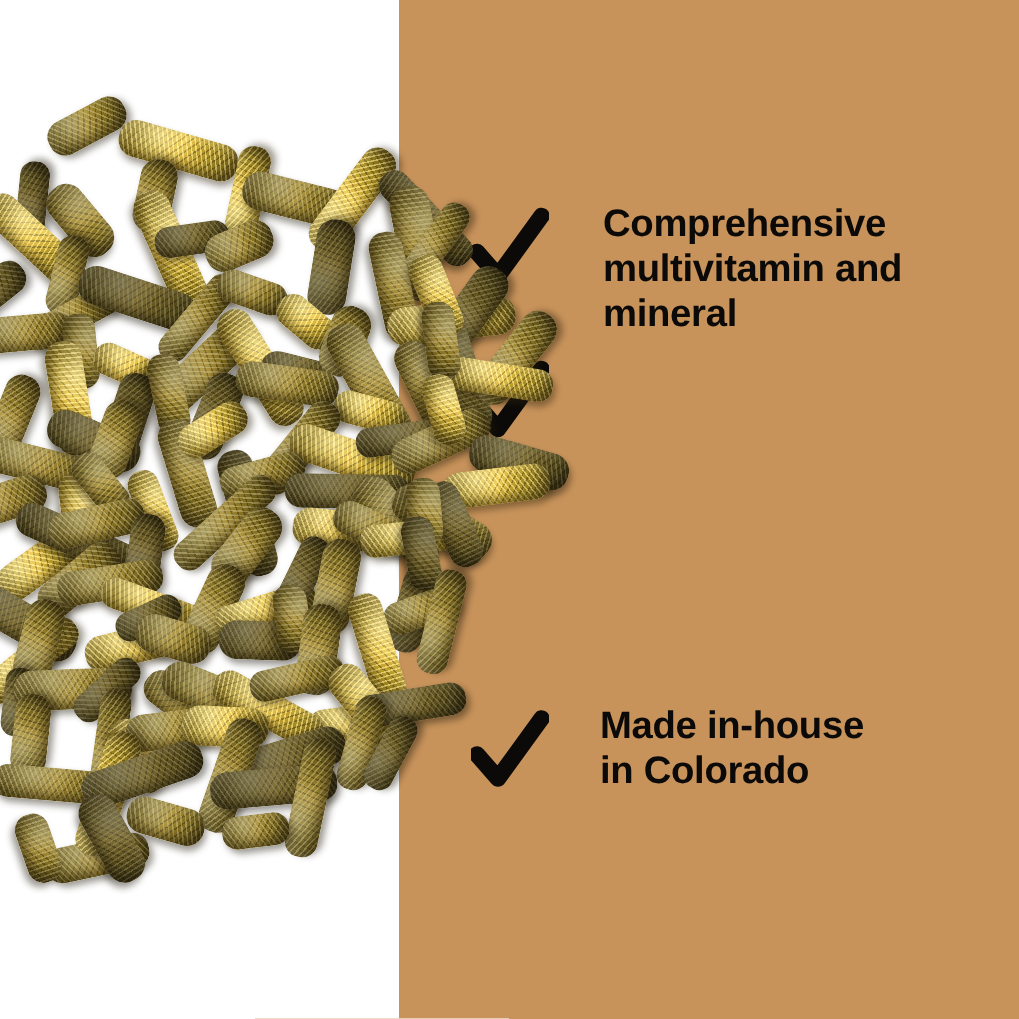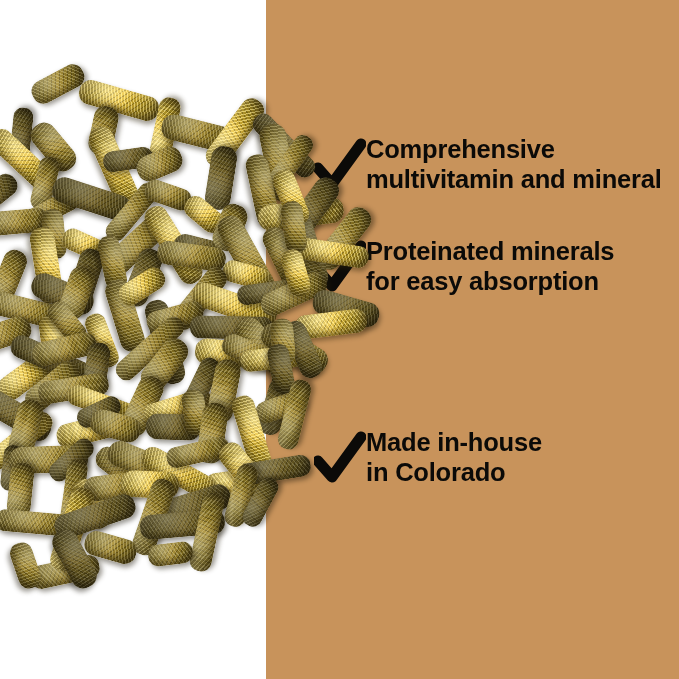--- a/index.html
+++ b/index.html
@@ -85,24 +85,24 @@
     flex:1 1 auto;
     color:#0b0a08;
     font-weight:700;
     font-size:25.5px;
     line-height:30px;
     letter-spacing:-0.2px;
     white-space:pre-line;
     padding-top:2px;
   }
 
-  .bullet.b1 { top:132px; }
+  .bullet.b1 { top:132px;gap:36px; }
   .bullet.b2 { top:234px; }
   .bullet.b3 { top:340px; }
-  .bullet.b4 { top:425px; }
+  .bullet.b4 { top:467px;gap:34px; }
 </style>
 </head>
 <body>
 
 <div id="stage">
 
   <div class="photo-panel" style="background: rgb(255, 255, 255);">
     <div class="pellet-pile" id="pelletPile">
         <div class="pellet p mid" style="left: 30px; top: 72px; width: 56px; height: 24px; transform: rotate(-28deg); z-index: 30; border-radius: 11.52px / 11.04px; background-image: radial-gradient(55% 130% at 32% 26%, rgba(255, 246, 196, 0.5), rgba(255, 246, 196, 0) 60%), repeating-linear-gradient(50.8deg, rgba(255, 240, 168, 0.46) 0px, rgba(255, 240, 168, 0.46) 1px, rgba(0, 0, 0, 0) 1px, rgba(0, 0, 0, 0) 3px), repeating-linear-gradient(-62.4deg, rgba(52, 42, 10, 0.4) 0px, rgba(52, 42, 10, 0.4) 1px, rgba(0, 0, 0, 0) 1px, rgba(0, 0, 0, 0) 4px), linear-gradient(104deg, rgb(86, 73, 25) 0%, rgb(141, 120, 35) 24%, rgb(202, 169, 60) 50%, rgb(141, 120, 35) 76%, rgb(86, 73, 25) 100%);"></div>
         <div class="pellet p lite" style="left: 78px; top: 88px; width: 82px; height: 25px; transform: rotate(16deg); z-index: 31; border-radius: 12px / 11.5px; background-image: radial-gradient(55% 130% at 32% 26%, rgba(255, 246, 196, 0.5), rgba(255, 246, 196, 0) 60%), repeating-linear-gradient(68.4deg, rgba(255, 240, 168, 0.46) 0px, rgba(255, 240, 168, 0.46) 1px, rgba(0, 0, 0, 0) 1px, rgba(0, 0, 0, 0) 3px), repeating-linear-gradient(-49.2deg, rgba(52, 42, 10, 0.4) 0px, rgba(52, 42, 10, 0.4) 1px, rgba(0, 0, 0, 0) 1px, rgba(0, 0, 0, 0) 4px), linear-gradient(104deg, rgb(86, 73, 25) 0%, rgb(141, 120, 35) 24%, rgb(202, 169, 60) 50%, rgb(141, 120, 35) 76%, rgb(86, 73, 25) 100%);"></div>
@@ -249,22 +249,20 @@
         <span class="btext" style="color: rgb(11, 10, 8);">Comprehensive
 multivitamin and mineral</span>
       </div>
 
       <div class="bullet b2">
         <span class="check-wrap">
           <svg viewBox="0 0 52 56" xmlns="http://www.w3.org/2000/svg" aria-hidden="true">
             <path d="M4 30 L18 46 L47 6" fill="none" stroke="#0B0A08" stroke-width="11" stroke-linecap="round" stroke-linejoin="round"></path>
           </svg>
         </span>
-        <span class="btext" style="color: rgb(11, 10, 8);">Proteinated minerals
-for easy absorption</span>
       </div>
 
 
       <div class="bullet b4">
         <span class="check-wrap">
           <svg viewBox="0 0 52 56" xmlns="http://www.w3.org/2000/svg" aria-hidden="true">
             <path d="M4 30 L18 46 L47 6" fill="none" stroke="#0B0A08" stroke-width="11" stroke-linecap="round" stroke-linejoin="round"></path>
           </svg>
         </span>
         <span class="btext" style="color: rgb(11, 10, 8);">Made in-house

